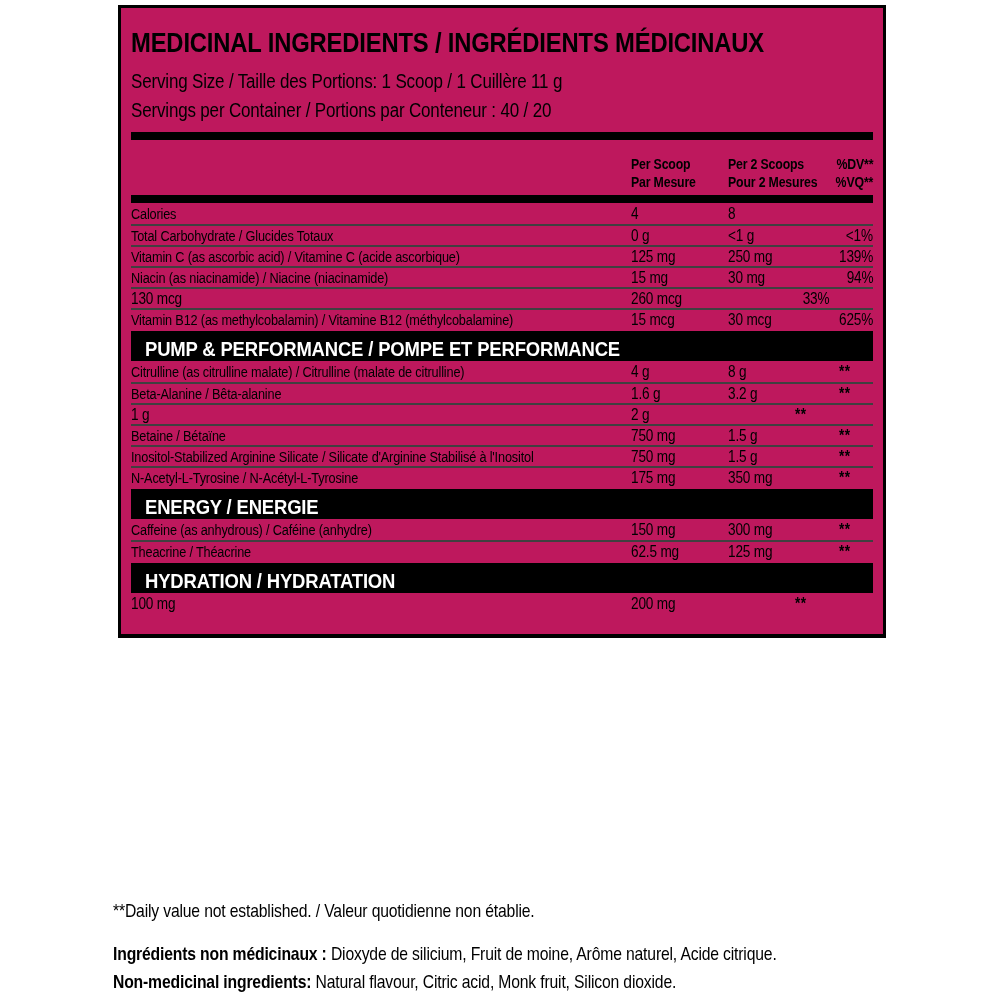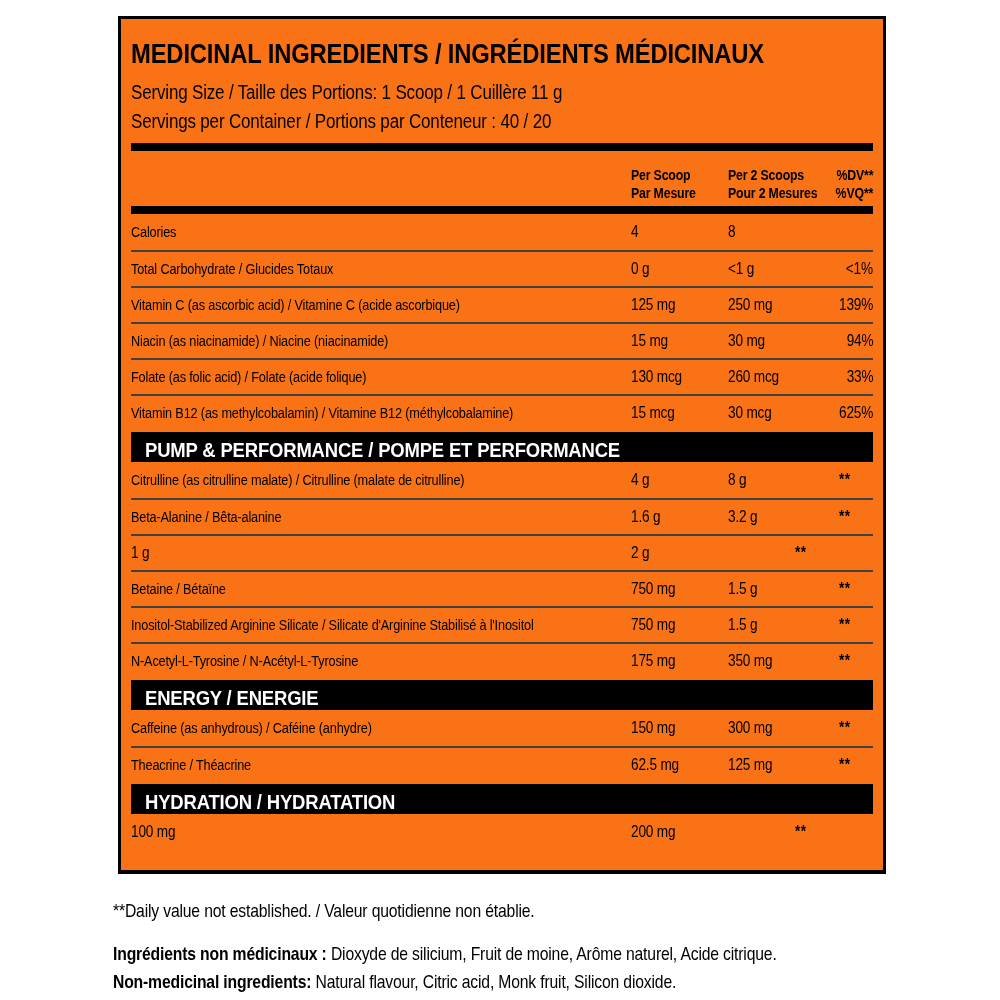--- a/index.html
+++ b/index.html
@@ -9,41 +9,41 @@
     font-family:"Liberation Sans", sans-serif;
     color:#000;
   }
   .page { position:relative; width:1000px; height:1000px; background:#fff; overflow:hidden; }
 
   
   .cx { display:inline-block; transform:scaleX(0.85); transform-origin:0 50%; white-space:nowrap; letter-spacing:-0.2px; }
   .cx-r { transform-origin:100% 50%; }
 
   .label-box {
-    position:absolute; left:118px; top:16px; width:768px;
+    position:absolute; left:118px; top:5px; width:768px;
     border:3px solid #000; border-bottom-width:4px;
-    background:#f97316; padding:18px 10px 20px 10px;
+    background:#be185d; padding:18px 10px 20px 10px;
   }
 
   .title { font-size:28px; font-weight:bold; margin:2px 0 9px 0; line-height:30px; }
   .sub   { font-size:20px; line-height:29px; }
 
   .bar { height:8px; background:#000; }
   .bar-top { margin-top:7px; }
 
   .col-headers {
     display:grid; grid-template-columns:1fr 97px 101px 44px;
     font-size:14.5px; font-weight:bold; line-height:17.5px;
     padding:16px 0 4px 0; align-items:end;
   }
   .col-headers .hr { text-align:right; }
 
   .row {
     display:grid; grid-template-columns:1fr 97px 101px 44px;
-    height:36px; align-items:center; font-size:16px;
+    height:21px; align-items:center; font-size:16px;
   }
   .section-rows .row + .row { border-top:2px solid #404040; }
   .row .name { font-size:15.5px; }
   .row .name .cx { transform:scaleX(0.82); }
   .cell.r { text-align:right; }
   .dv-cell.ast .cx { margin-right:23px; font-weight:bold; letter-spacing:0.5px; }
 
   .section-bar {
     height:30px; background:#000; color:#fff;
     display:flex; align-items:flex-end; padding-left:14px;
@@ -114,21 +114,20 @@
     <div class="cell v2"><span class="cx rv2">250 mg</span></div>
     <div class="cell r dv-cell"><span class="cx cx-r rdv">139%</span></div>
   </div>
           <div class="row">
     <div class="cell name"><span class="cx rn">Niacin (as niacinamide) / Niacine (niacinamide)</span></div>
     <div class="cell v1"><span class="cx rv1">15 mg</span></div>
     <div class="cell v2"><span class="cx rv2">30 mg</span></div>
     <div class="cell r dv-cell"><span class="cx cx-r rdv">94%</span></div>
   </div>
           <div class="row">
-    <div class="cell name"><span class="cx rn">Folate (as folic acid) / Folate (acide folique)</span></div>
     <div class="cell v1"><span class="cx rv1">130 mcg</span></div>
     <div class="cell v2"><span class="cx rv2">260 mcg</span></div>
     <div class="cell r dv-cell"><span class="cx cx-r rdv">33%</span></div>
   </div>
           <div class="row">
     <div class="cell name"><span class="cx rn">Vitamin B12 (as methylcobalamin) / Vitamine B12 (méthylcobalamine)</span></div>
     <div class="cell v1"><span class="cx rv1">15 mcg</span></div>
     <div class="cell v2"><span class="cx rv2">30 mcg</span></div>
     <div class="cell r dv-cell"><span class="cx cx-r rdv">625%</span></div>
   </div>

